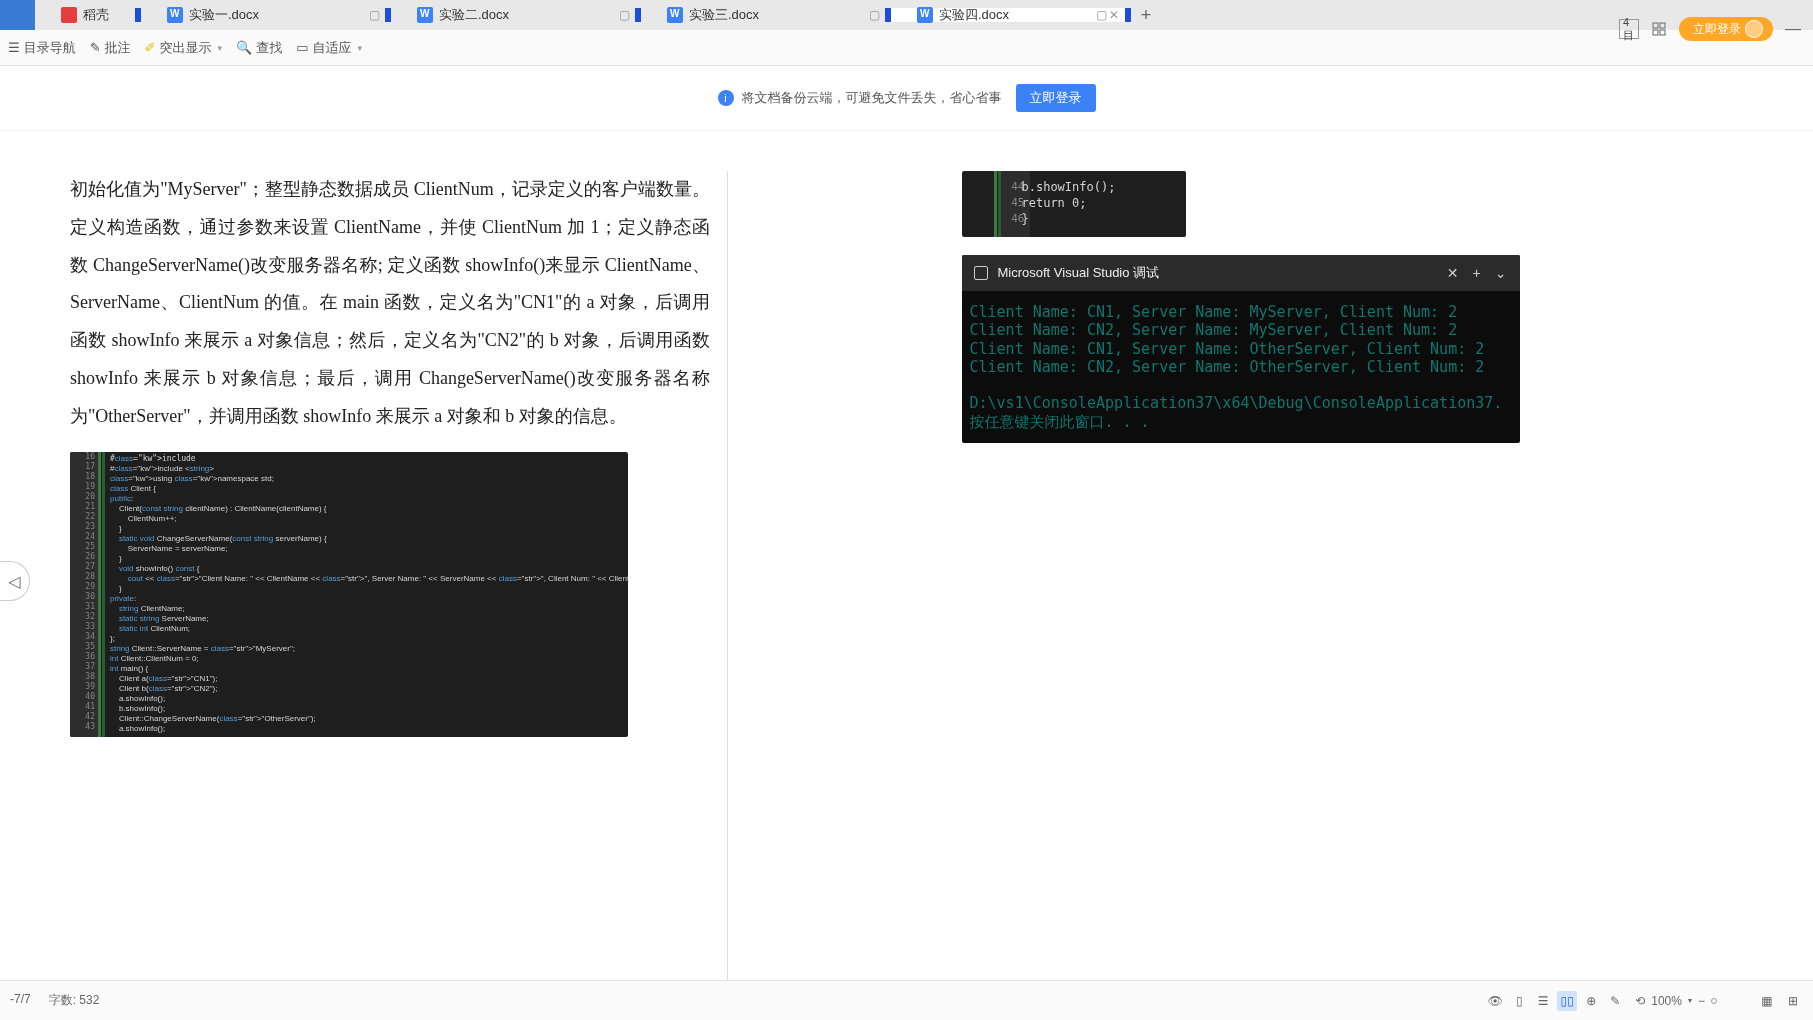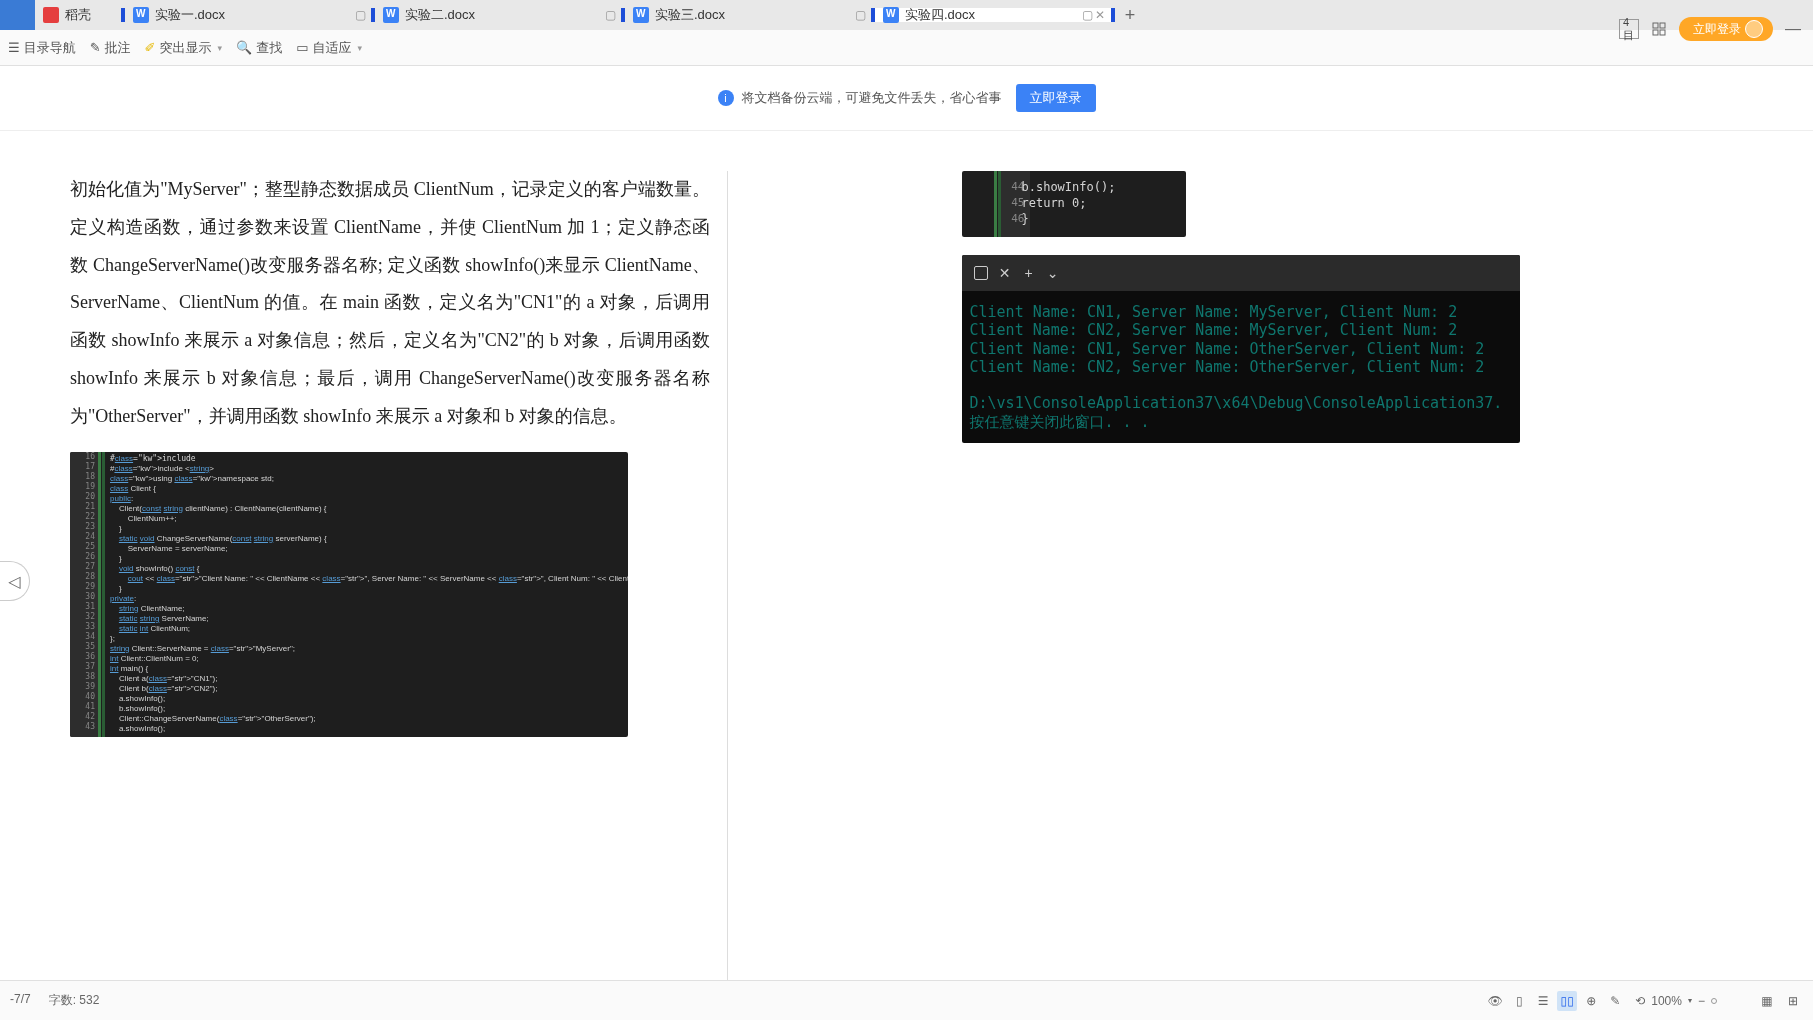--- a/index.html
+++ b/index.html
@@ -1,21 +1,21 @@
 <!DOCTYPE html>
 <html><head>
   <meta charset="utf-8">
   <style>
     * { margin: 0; padding: 0; box-sizing: border-box; font-family: "Microsoft YaHei", Arial, sans-serif; }
     body { background: #fff; overflow: hidden; height: 1020px; width: 1813px; position: relative; }
     
     
     .tab-bar { height: 30px; background: #e8e8e8; display: flex; align-items: center; }
     .tab-active-left { width: 35px; height: 30px; background: #3a7bd5; }
-    .tab { display: flex; align-items: center; padding: 0 8px; height: 14px; gap: 6px; border-right: 4px solid #1d4ed8; min-width: 120px; position: relative; }
+    .tab { display: flex; align-items: center; padding: 0 26px; height: 14px; gap: 6px; border-right: 6px solid #1d4ed8; min-width: 120px; position: relative; }
     .tab-active { background: #fff; }
     .tab-icon { width: 16px; height: 16px; }
     .tab-icon-red { background: #e53e3e; border-radius: 2px; }
     .tab-icon-blue { background: #3b82f6; border-radius: 2px; position: relative; }
     .tab-icon-blue::after { content: "W"; color: #fff; font-size: 10px; position: absolute; left: 3px; top: 1px; font-weight: bold; }
     .tab-label { font-size: 13px; color: #333; flex: 1; }
     .tab-close-area { position: absolute; right: 6px; display: flex; gap: 3px; align-items: center; }
     .tab-close { width: 10px; height: 10px; color: #999; cursor: pointer; font-size: 12px; line-height: 10px; }
     .tab-add { width: 30px; display: flex; justify-content: center; font-size: 18px; color: #666; cursor: pointer; }
     .tab-right { margin-left: auto; display: flex; align-items: center; gap: 10px; padding-right: 10px; margin-top: 28px; }
@@ -41,21 +41,21 @@
     .doc-divider { position: absolute; left: 727px; top: 40px; bottom: 0; width: 1px; background: #ddd; }
     .doc-page-right { flex: 1; padding: 40px 30px 0 40px; }
     
     
     .code-block { background: #1e1e1e; width: 558px; height: 285px; margin-top: 16px; position: relative; border-radius: 2px; overflow: hidden; }
     .gutter { background: #2d2d2d; width: 28px; position: absolute; height: 100%; left: 0; }
     .gutter-num { color: #858585; font-size: 8px; text-align: right; padding-right: 3px; line-height: 10px; font-family: Consolas, monospace; }
     .gutter-green { position: absolute; left: 28px; top: 0; width: 3px; height: 100%; background: #3a7d44; }
     .gutter-green2 { position: absolute; left: 32px; top: 0; width: 3px; height: 100%; background: #2a5d34; }
     .code-text { position: absolute; left: 40px; top: 2px; font-size: 8px; font-family: Consolas, monospace; line-height: 10px; color: #d4d4d4; white-space: pre; }
-    .kw { color: #569cd6; text-decoration: underline; }
+    .kw { color: #569cd6; }
     
     
     .code-snip { background: #1e1e1e; width: 224px; height: 66px; position: relative; border-radius: 2px; overflow: hidden; }
     .snip-gutter { background: #2d2d2d; width: 32px; height: 100%; margin-left: 36px; }
     .snip-gutter-num { color: #858585; font-size: 11px; text-align: right; padding-right: 5px; line-height: 16px; font-family: Consolas, monospace; padding-top: 8px; }
     .snip-green { position: absolute; left: 32px; top: 0; width: 3px; height: 100%; background: #3a7d44; }
     .snip-green2 { position: absolute; left: 36px; top: 0; width: 3px; height: 100%; background: #2a5d34; }
     .snip-code { position: absolute; left: 60px; top: 8px; font-size: 12px; font-family: Consolas, monospace; color: #d4d4d4; line-height: 16px; white-space: pre; }
     
     
@@ -248,20 +248,21 @@
       <div class="snip-green"></div>
       <div class="snip-green2"></div>
       <div class="snip-code">b.showInfo();
 return 0;
 }</div>
     </div>
 
     <div class="terminal">
       <div class="term-header">
         <div class="term-icon-sq"></div>
+        <span class="term-title">Microsoft Visual Studio 调试</span>
         <span class="term-btn">✕</span>
         <span class="term-btn">+</span>
         <span class="term-btn">⌄</span>
       </div>
       <div class="term-body" id="termBody">Client Name: CN1, Server Name: MyServer, Client Num: 2
 Client Name: CN2, Server Name: MyServer, Client Num: 2
 Client Name: CN1, Server Name: OtherServer, Client Num: 2
 Client Name: CN2, Server Name: OtherServer, Client Num: 2
 
 D:\vs1\ConsoleApplication37\x64\Debug\ConsoleApplication37.

